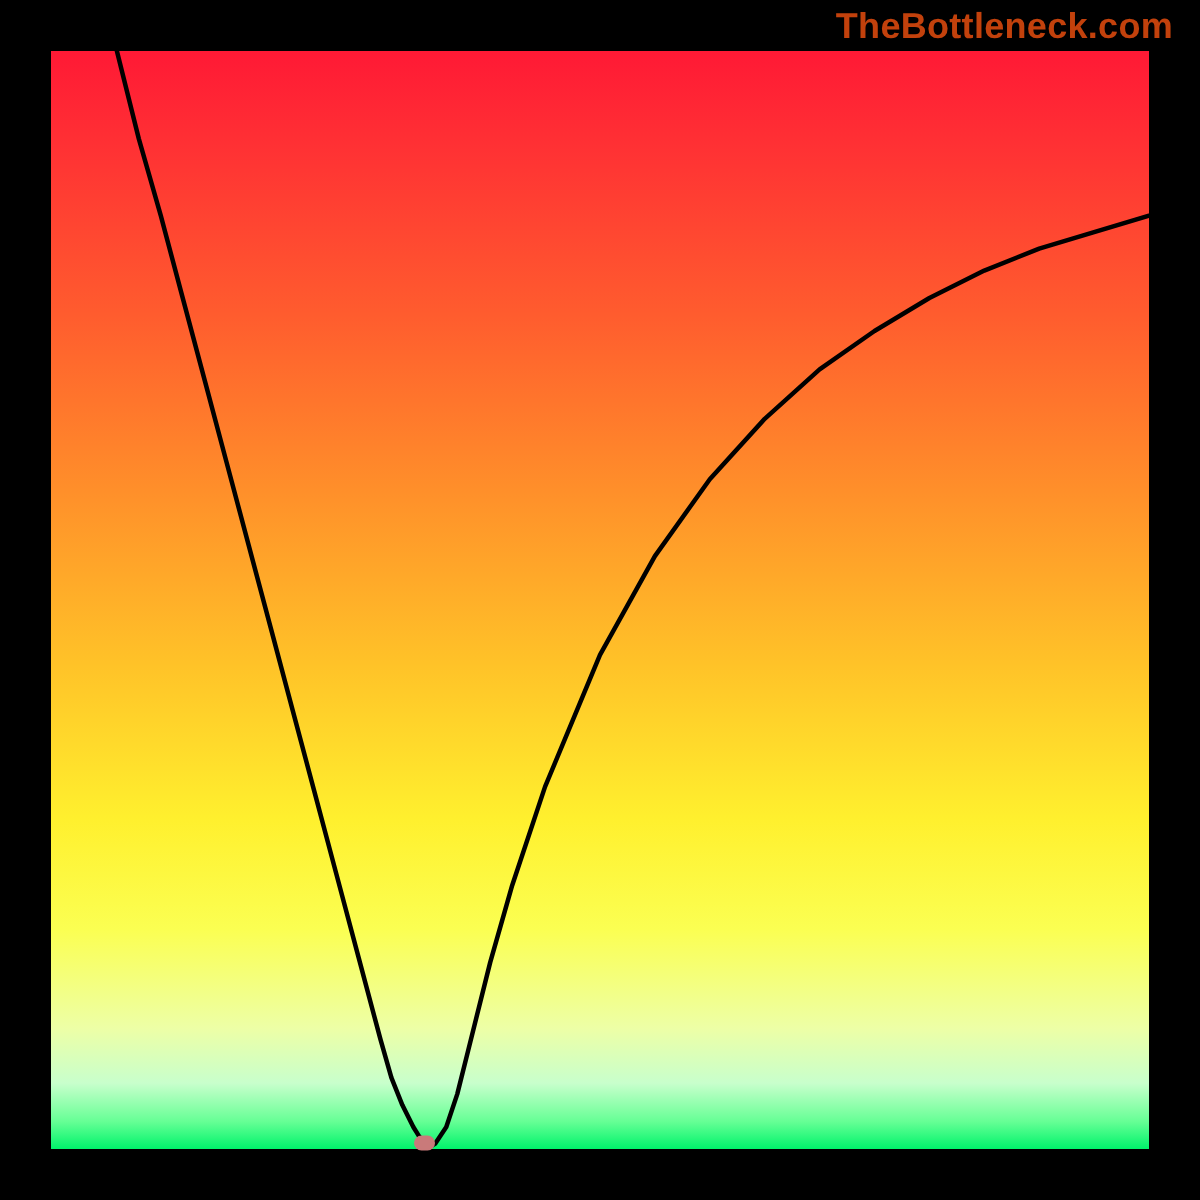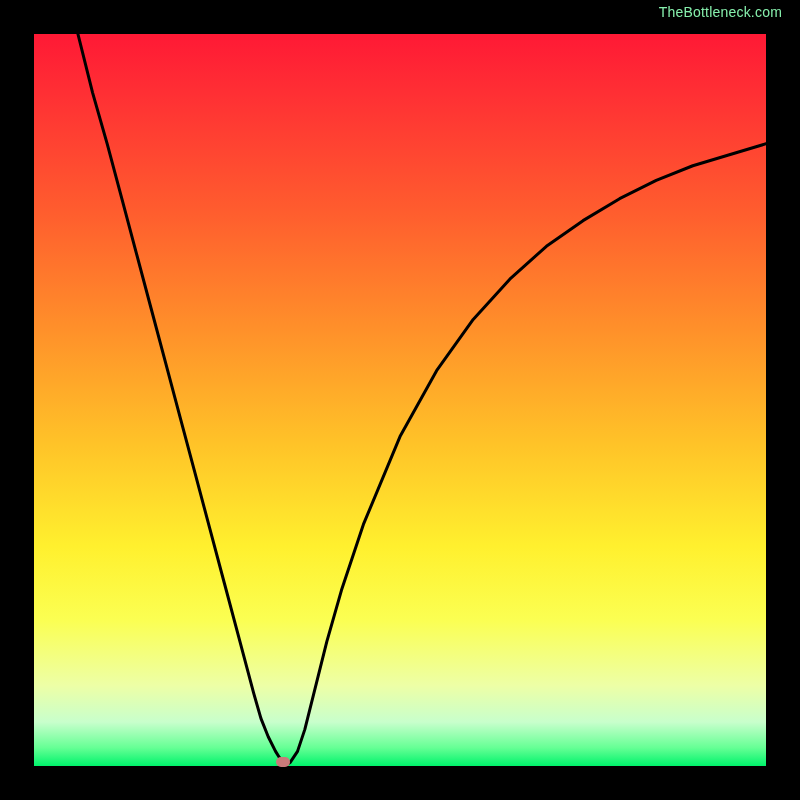--- a/index.html
+++ b/index.html
@@ -8,23 +8,23 @@
     width: 800px;
     height: 800px;
     background: #000;
     position: relative;
   }
   .watermark {
     position: absolute;
     top: 4px;
     right: 18px;
     font-family: Arial, Helvetica, sans-serif;
-    font-size: 14px;
-    color: #86efac;
-    font-weight: 400;
+    font-size: 24px;
+    color: #c2410c;
+    font-weight: 700;
     letter-spacing: 0.2px;
   }
   .plot-region {
     position: absolute;
     left: 34px;
     top: 34px;
     width: 732px;
     height: 732px;
     background: linear-gradient(to bottom,
       #ff1935 0%,

